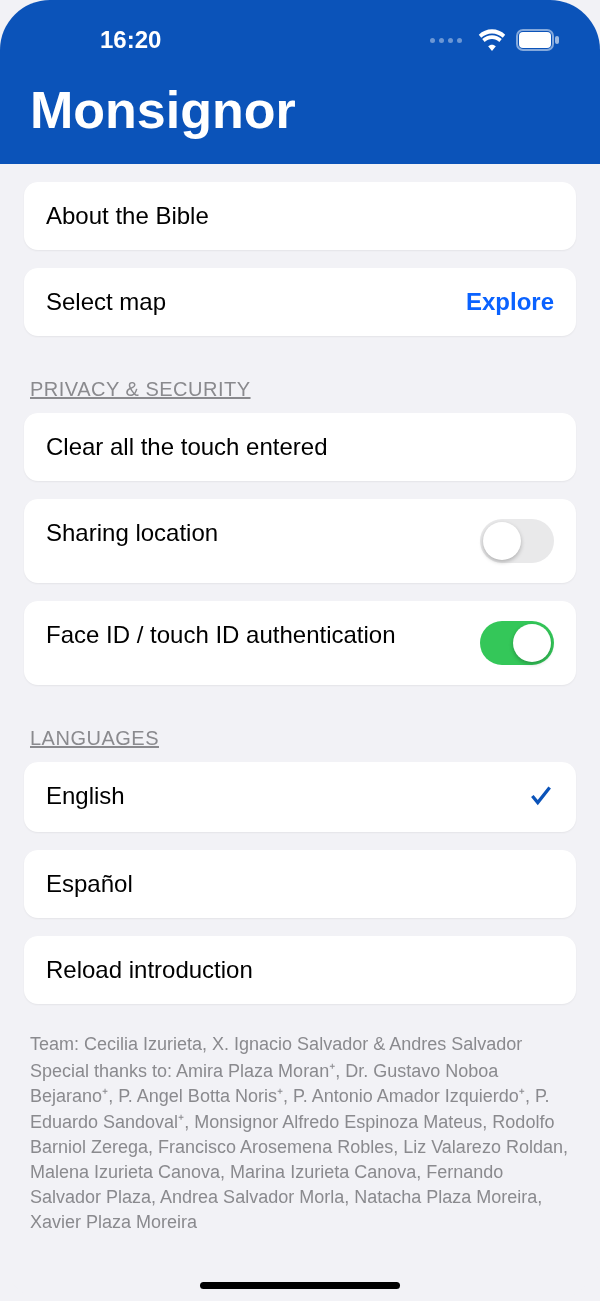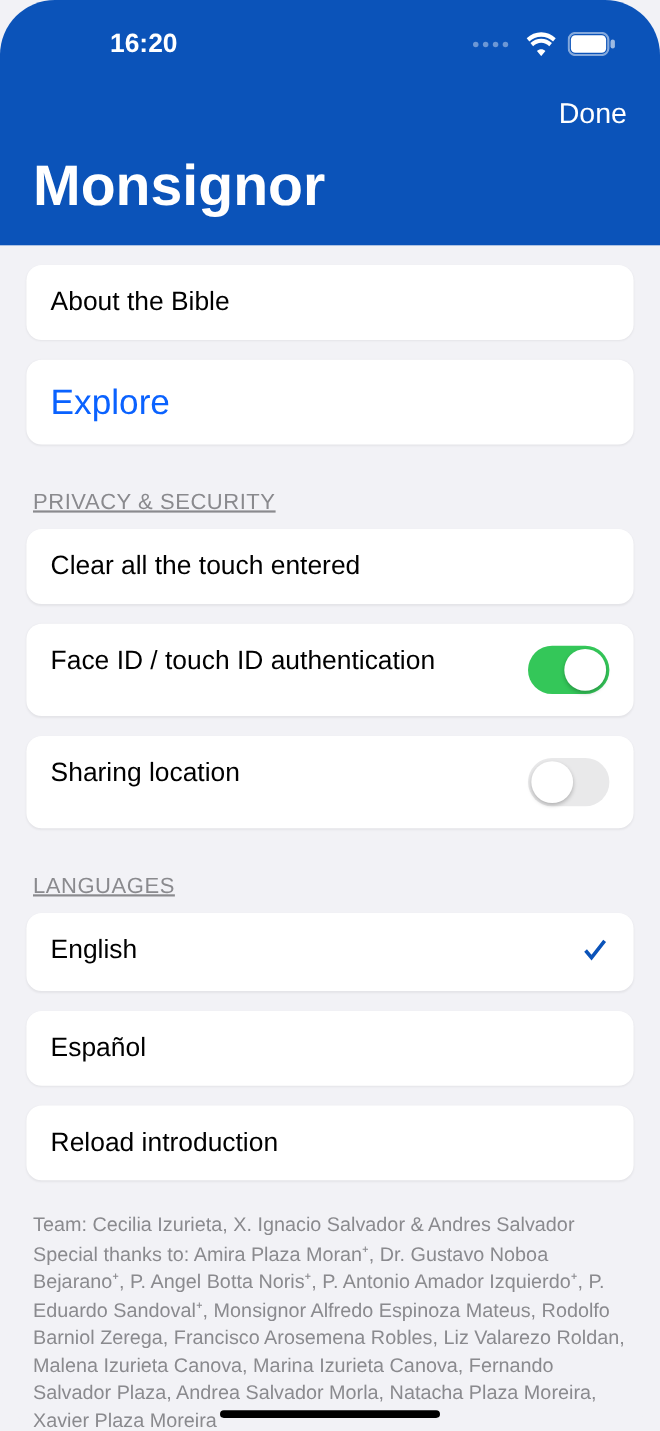--- a/index.html
+++ b/index.html
@@ -19,21 +19,21 @@
   .done-btn { background: none; border: none; color: #fff; font-size: 26px; cursor: pointer; font-weight: 400; }
 
   .page-title { font-size: 52px; font-weight: 700; padding: 20px 30px 24px 30px; }
 
   .content { padding: 18px 24px 0 24px; }
 
   .section-header { text-transform: uppercase; color: #8a8a8e; font-size: 20px; letter-spacing: 0.5px; padding: 24px 6px 12px 6px; text-decoration: underline; }
 
   .row { background: #fff; border-radius: 14px; padding: 20px 22px; display: flex; align-items: flex-start; justify-content: space-between; margin-bottom: 18px; box-shadow: 0 1px 2px rgba(0,0,0,0.06); cursor: pointer; }
   .row-label { font-size: 24px; color: #000; }
-  .row-action { font-size: 32px; color: #0a62ff; }
+  .row-action { font-size: 24px; color: #0a62ff; font-weight: bold; }
 
   .toggle { position: relative; width: 74px; height: 44px; border-radius: 22px; background: #e9e9ea; transition: background .2s; flex-shrink: 0; }
   .toggle.on { background: #34c759; }
   .toggle .knob { position: absolute; top: 3px; left: 3px; width: 38px; height: 38px; border-radius: 50%; background: #fff; box-shadow: 0 2px 4px rgba(0,0,0,0.25); transition: left .2s; }
   .toggle.on .knob { left: 33px; }
 
   .check-icon svg { width: 26px; height: 26px; stroke: #0b53b9; stroke-width: 3; fill: none; }
 
   .footer-text { color: #8a8a8e; font-size: 18px; line-height: 1.4; padding: 10px 6px 0 6px; }
   .footer-text p { margin-bottom: 16px; }
@@ -62,52 +62,50 @@
         </span>
         <span class="battery-icon">
           <svg viewBox="0 0 44 22">
               <rect x="1" y="1" width="36" height="20" rx="6" ry="6" fill="none" stroke="rgba(255,255,255,0.5)" stroke-width="2"></rect>
               <rect x="3" y="3" width="32" height="16" rx="4" ry="4" fill="#fff"></rect>
               <rect x="39" y="7" width="4" height="8" rx="2" ry="2" fill="rgba(255,255,255,0.6)"></rect>
             </svg>
         </span>
       </div>
     </div>
-    <div class="navbar">
-      <button class="done-btn">Done</button>
-    </div>
     <div class="page-title">Monsignor</div>
   </div>
 
   <div class="content">
 
     <div class="row">
       <span class="row-label">About the Bible</span>
     </div>
 
     <div class="row">
+      <span class="row-label">Select map</span>
       <span class="row-action">Explore</span>
     </div>
 
     <div class="section-header">Privacy &amp; Security</div>
 
     <div class="row">
       <span class="row-label">Clear all the touch entered</span>
     </div>
 
     <div class="row">
-      <span class="row-label">Face ID / touch ID authentication</span>
-      <div class="toggle on">
+      <span class="row-label">Sharing location</span>
+      <div class="toggle">
           <div class="knob"></div>
         </div>
     </div>
 
     <div class="row">
-      <span class="row-label">Sharing location</span>
-      <div class="toggle">
+      <span class="row-label">Face ID / touch ID authentication</span>
+      <div class="toggle on">
           <div class="knob"></div>
         </div>
     </div>
 
     <div class="section-header">Languages</div>
 
     <div class="row">
       <span class="row-label">English</span>
       <span class="check-icon">
         <svg viewBox="0 0 24 24">

